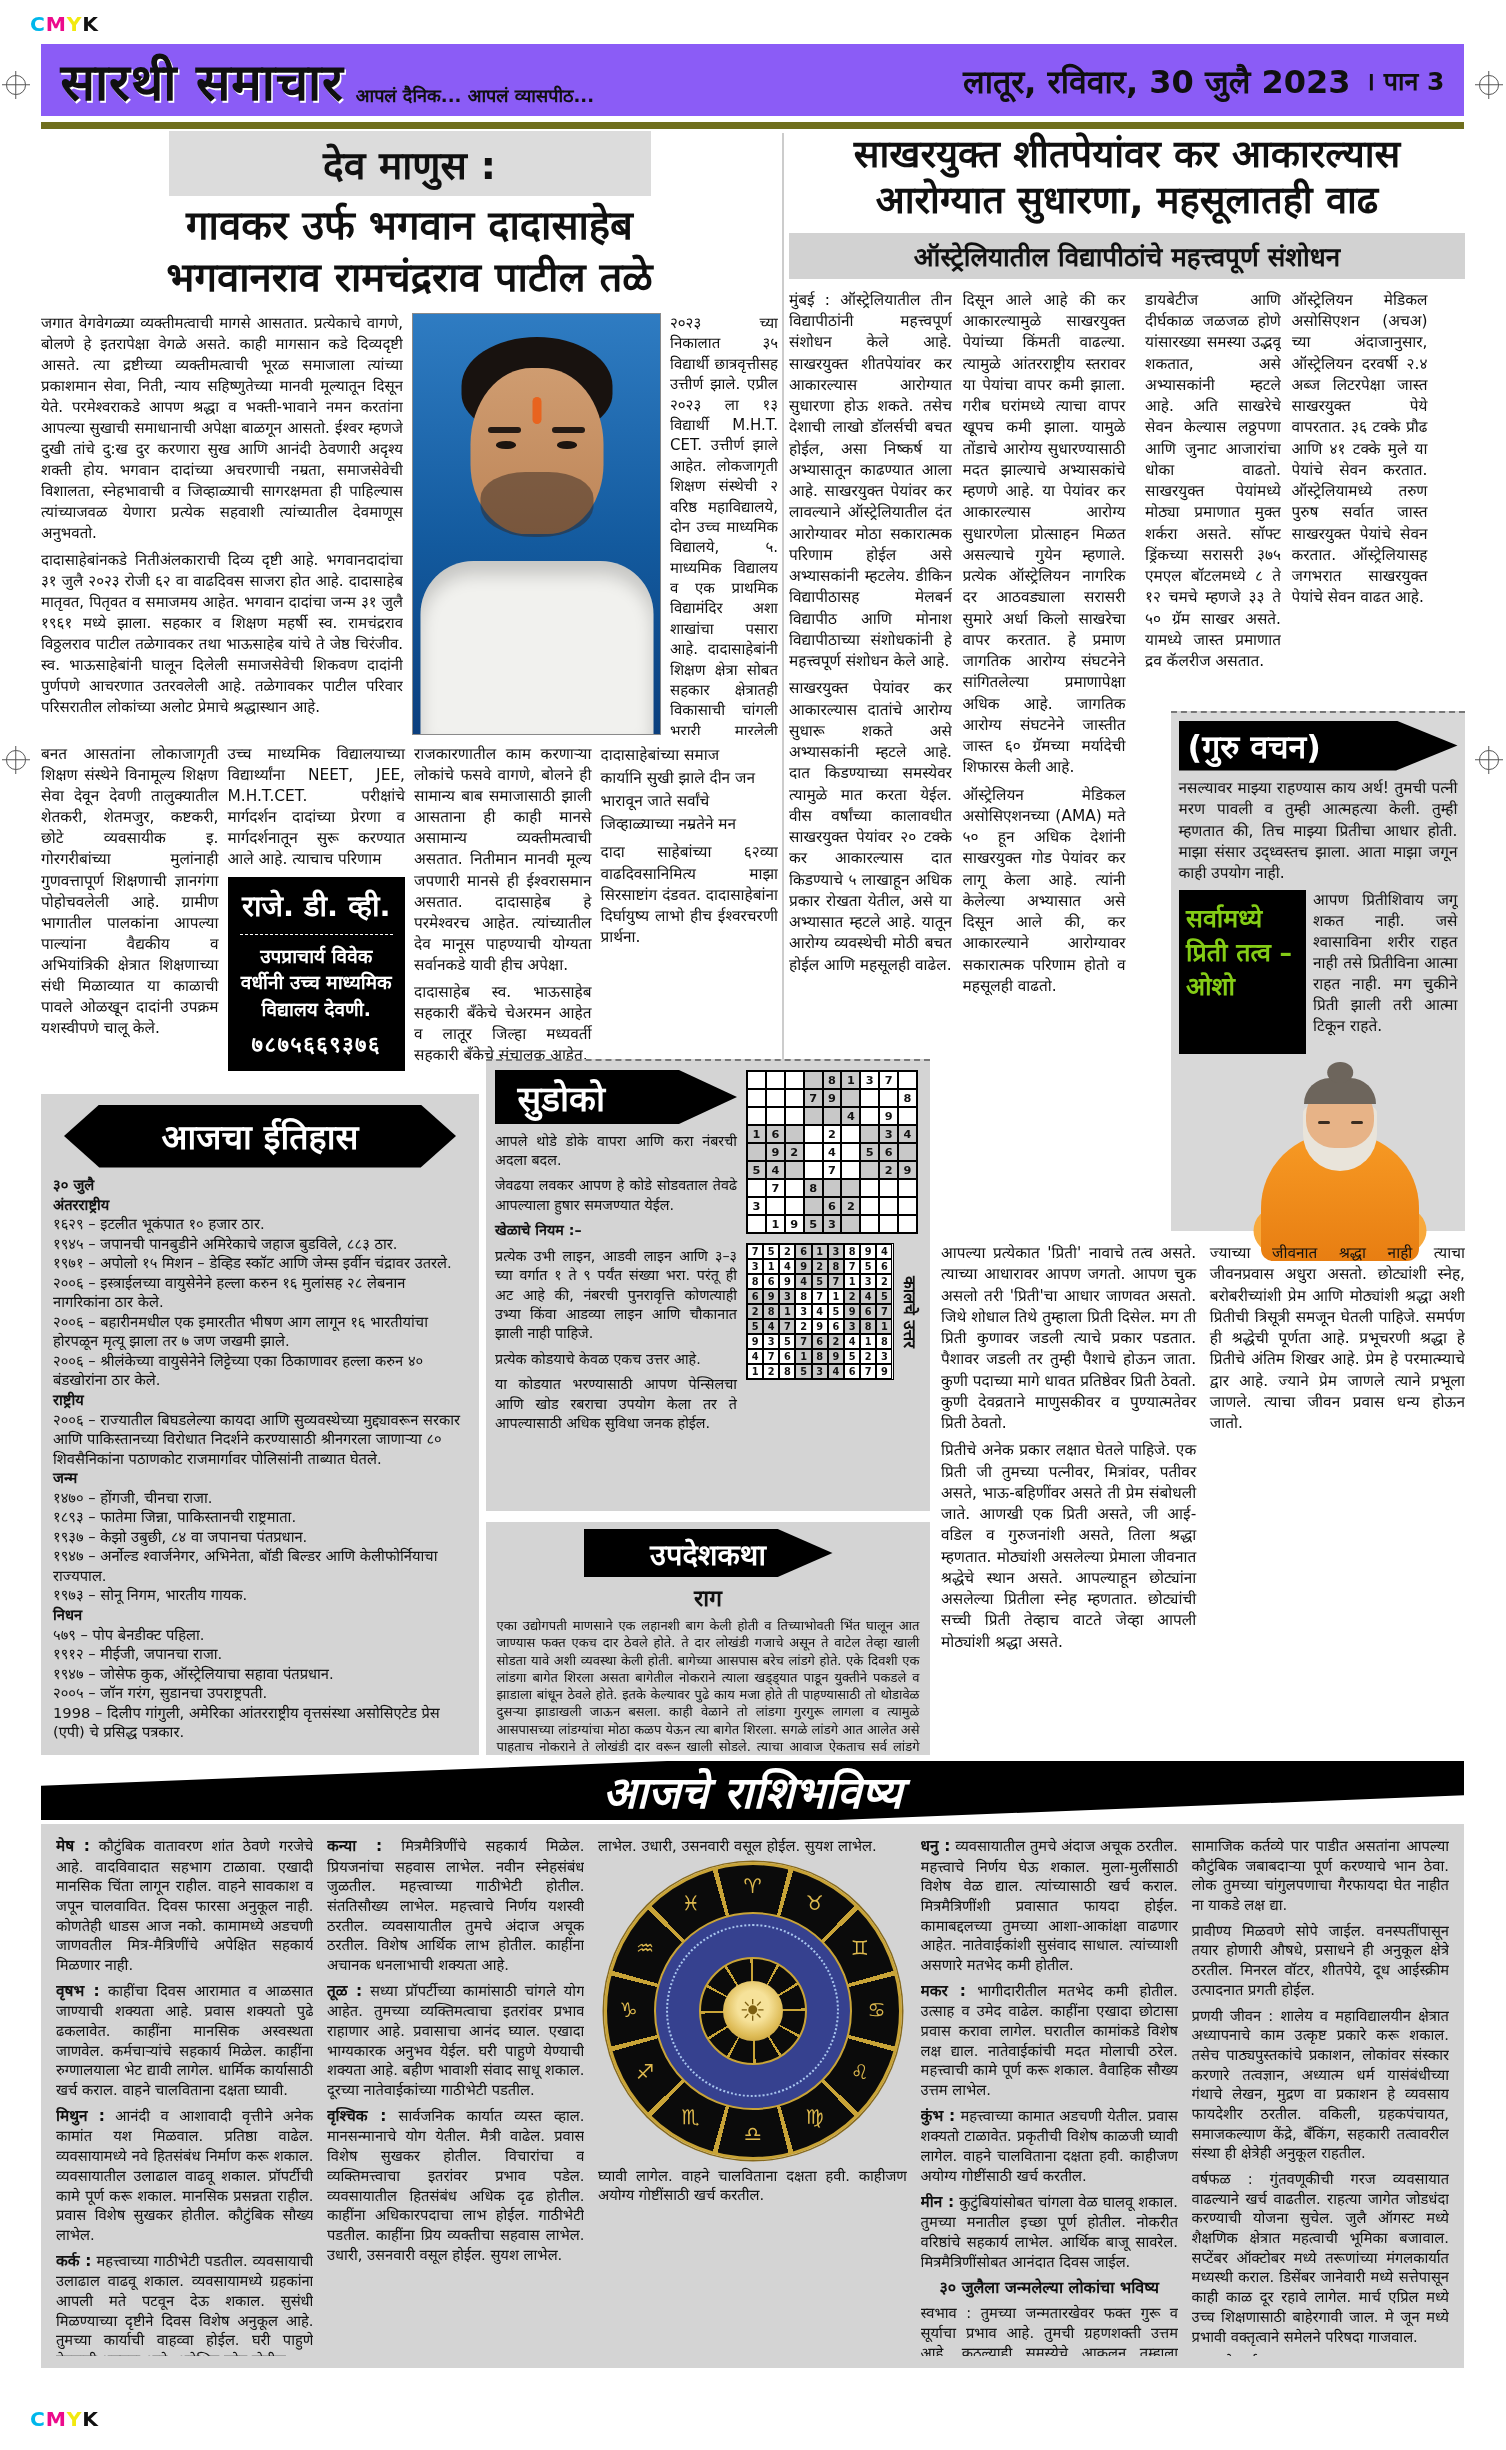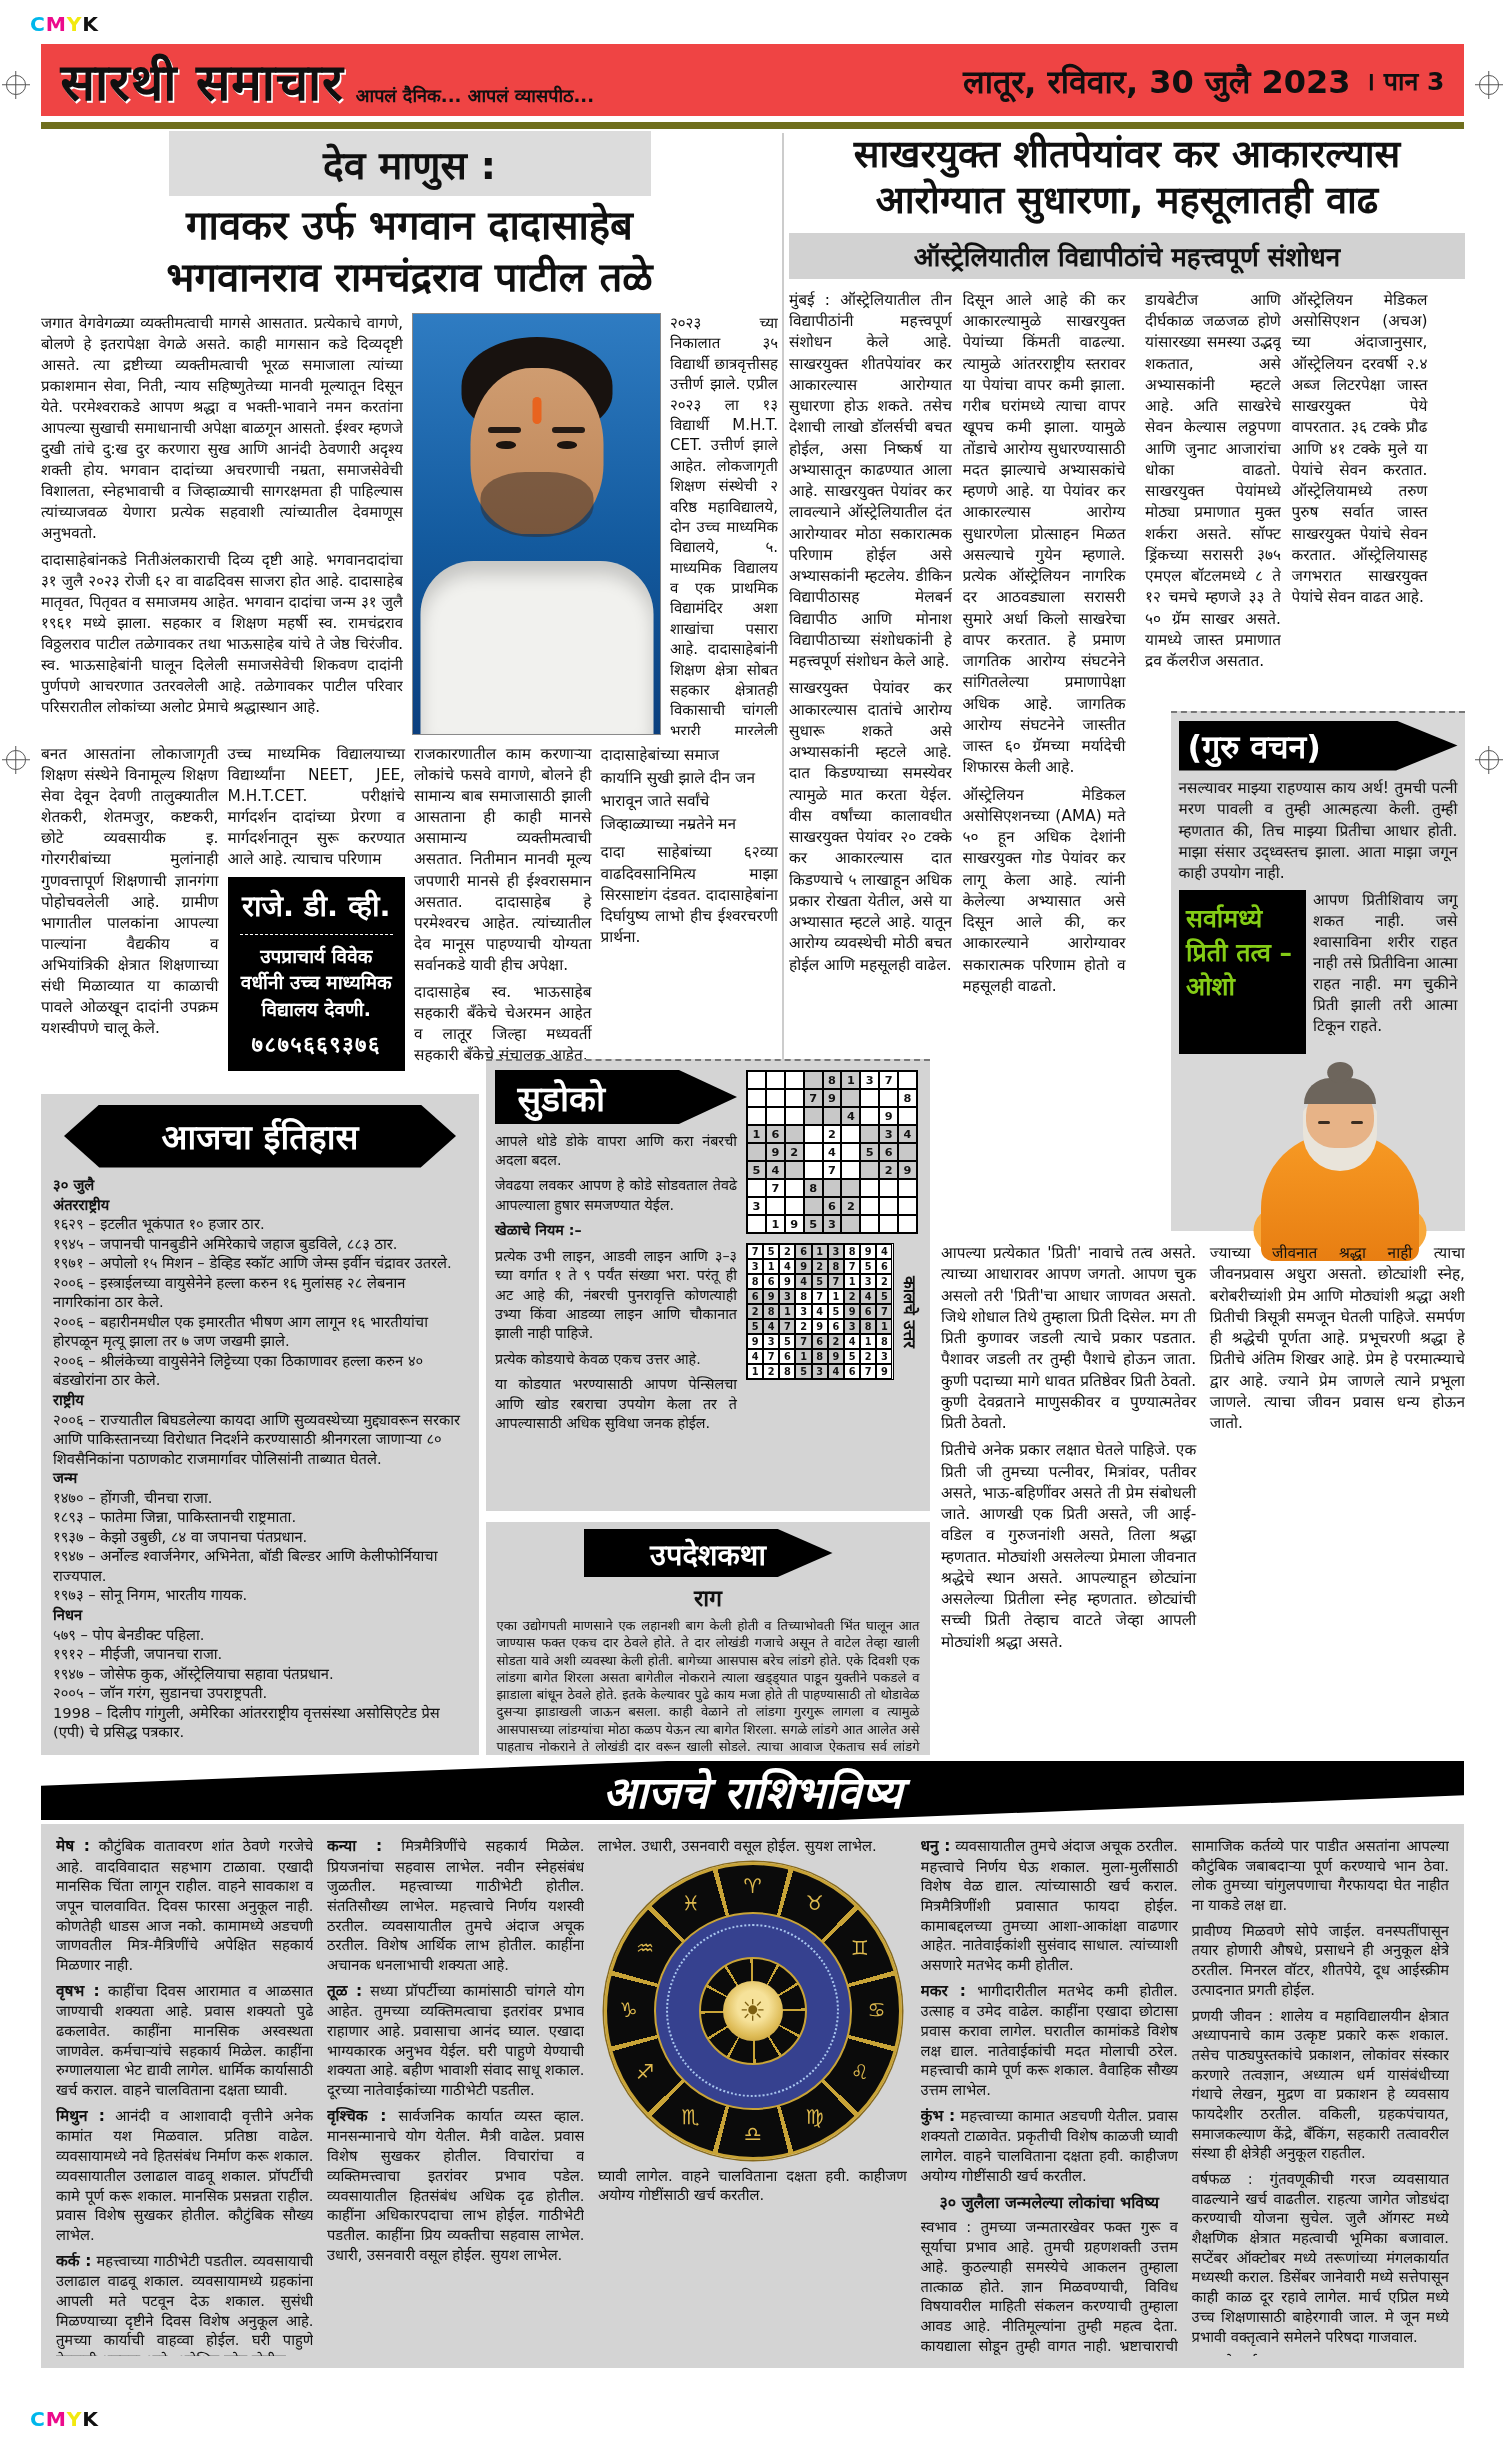--- a/index.html
+++ b/index.html
@@ -10,21 +10,21 @@
 
   
   .cmyk{font-size:20.3px;font-weight:bold;letter-spacing:0.8px;}
   .cmyk span{display:inline-block;}
   .c-c{color:#00b7eb}.c-m{color:#ec0b8c}.c-y{color:#f2e90f}.c-k{color:#111}
   .reg{width:19.6px;height:19.6px;border:1.5px solid #555;border-radius:50%;}
   .reg::before{content:'';position:absolute;left:50%;top:-5.3px;bottom:-5.3px;width:1.5px;background:#555;transform:translateX(-50%);}
   .reg::after{content:'';position:absolute;top:50%;left:-5.3px;right:-5.3px;height:1.5px;background:#555;transform:translateY(-50%);}
 
   
-  .masthead{left:41px;top:44px;width:1423px;height:72px;background:#ef4444;display:flex;align-items:center;padding:0 19.6px;}
+  .masthead{left:41px;top:44px;width:1423px;height:72px;background:#8b5cf6;display:flex;align-items:center;padding:0 19.6px;}
   .m-title{font-size:51px;font-weight:bold;letter-spacing:0.8px;text-shadow:1.5px 1.5px 0 #ffffff;white-space:nowrap;}
   .m-tag{font-size:18px;font-weight:bold;margin:30px 0 0 12px;white-space:nowrap;}
   .m-right{margin-left:auto;font-size:32px;font-weight:bold;white-space:nowrap;}
   .m-page{font-size:25px;font-weight:bold;margin-left:15px;white-space:nowrap;}
   .rule{left:41px;top:122px;width:1423px;height:6.8px;background:#6f6e1d;}
 
   
   .jt{text-align:justify;}
   p{margin:0 0 6px 0;}
   .vdiv{left:782px;top:133px;width:1.5px;height:947px;background:#cccccc;}
@@ -518,20 +518,21 @@
         <span class="zg" style="--i:9" data-interactable="false">♑</span>
         <span class="zg" style="--i:10" data-interactable="false">♒</span>
         <span class="zg" style="--i:11" data-interactable="false">♓</span>
       </div>
       <p class="jt" data-interactable="false">घ्यावी लागेल. वाहने चालविताना दक्षता हवी. काहीजण अयोग्य गोष्टींसाठी खर्च करतील.</p>
     </div>
     <div class="a-col jt" data-interactable="false">
       <p><b data-interactable="false">धनु :</b> <span data-interactable="false">व्यवसायातील तुमचे अंदाज अचूक ठरतील. महत्त्वाचे निर्णय घेऊ शकाल. मुला-मुलींसाठी विशेष वेळ द्याल. त्यांच्यासाठी खर्च कराल. मित्रमैत्रिणींशी प्रवासात फायदा होईल. कामाबद्दलच्या तुमच्या आशा-आकांक्षा वाढणार आहेत. नातेवाईकांशी सुसंवाद साधाल. त्यांच्याशी असणारे मतभेद कमी होतील.</span></p>
       <p><b data-interactable="false">मकर :</b> <span data-interactable="false">भागीदारीतील मतभेद कमी होतील. उत्साह व उमेद वाढेल. काहींना एखादा छोटासा प्रवास करावा लागेल. घरातील कामांकडे विशेष लक्ष द्याल. नातेवाईकांची मदत मोलाची ठरेल. महत्त्वाची कामे पूर्ण करू शकाल. वैवाहिक सौख्य उत्तम लाभेल.</span></p>
       <p><b data-interactable="false">कुंभ :</b> <span data-interactable="false">महत्त्वाच्या कामात अडचणी येतील. प्रवास शक्यतो टाळावेत. प्रकृतीची विशेष काळजी घ्यावी लागेल. वाहने चालविताना दक्षता हवी. काहीजण अयोग्य गोष्टींसाठी खर्च करतील.</span></p>
+      <p><b data-interactable="false">मीन :</b> <span data-interactable="false">कुटुंबियांसोबत चांगला वेळ घालवू शकाल. तुमच्या मनातील इच्छा पूर्ण होतील. नोकरीत वरिष्ठांचे सहकार्य लाभेल. आर्थिक बाजू सावरेल. मित्रमैत्रिणींसोबत आनंदात दिवस जाईल.</span></p>
       <div class="bday-title" data-interactable="false">३० जुलैला जन्मलेल्या लोकांचा भविष्य</div>
       <p data-interactable="false">स्वभाव : तुमच्या जन्मतारखेवर फक्त गुरू व सूर्याचा प्रभाव आहे. तुमची ग्रहणशक्ती उत्तम आहे. कुठल्याही समस्येचे आकलन तुम्हाला तात्काळ होते. ज्ञान मिळवण्याची, विविध विषयावरील माहिती संकलन करण्याची तुम्हाला आवड आहे. नीतिमूल्यांना तुम्ही महत्व देता. कायद्याला सोडून तुम्ही वागत नाही. भ्रष्टाचाराची तुम्हाला चीड असते. ऐहिक भोगांबरोबर पारमार्थिक प्रगतीसाठी तुम्ही साधना करता.</p>
     </div>
     <div class="a-col jt" data-interactable="false">
       <p data-interactable="false">सामाजिक कर्तव्ये पार पाडीत असतांना आपल्या कौटुंबिक जबाबदाऱ्या पूर्ण करण्याचे भान ठेवा. लोक तुमच्या चांगुलपणाचा गैरफायदा घेत नाहीत ना याकडे लक्ष द्या.</p>
       <p data-interactable="false">प्रावीण्य मिळवणे सोपे जाईल. वनस्पतींपासून तयार होणारी औषधे, प्रसाधने ही अनुकूल क्षेत्रे ठरतील. मिनरल वॉटर, शीतपेये, दूध आईस्क्रीम उत्पादनात प्रगती होईल.</p>
       <p data-interactable="false">प्रणयी जीवन : शालेय व महाविद्यालयीन क्षेत्रात अध्यापनाचे काम उत्कृष्ट प्रकारे करू शकाल. तसेच पाठ्यपुस्तकांचे प्रकाशन, लोकांवर संस्कार करणारे तत्वज्ञान, अध्यात्म धर्म यासंबंधीच्या गंथाचे लेखन, मुद्रण वा प्रकाशन हे व्यवसाय फायदेशीर ठरतील. वकिली, ग्रहकपंचायत, समाजकल्याण केंद्रे, बँकिंग, सहकारी तत्वावरील संस्था ही क्षेत्रेही अनुकूल राहतील.</p>
       <p data-interactable="false">वर्षफळ : गुंतवणूकीची गरज व्यवसायात वाढल्याने खर्च वाढतील. राहत्या जागेत जोडधंदा करण्याची योजना सुचेल. जुलै ऑगस्ट मध्ये शैक्षणिक क्षेत्रात महत्वाची भूमिका बजावाल. सप्टेंबर ऑक्टोबर मध्ये तरूणांच्या मंगलकार्यात मध्यस्थी कराल. डिसेंबर जानेवारी मध्ये सत्तेपासून काही काळ दूर रहावे लागेल. मार्च एप्रिल मध्ये उच्च शिक्षणासाठी बाहेरगावी जाल. मे जून मध्ये प्रभावी वक्तृत्वाने समेलने परिषदा गाजवाल.</p>
       <p data-interactable="false">महत्वाचे वर्ष : ३, १२, २१, ३०, ३९, ४८, ५७, ६६.</p>
 

